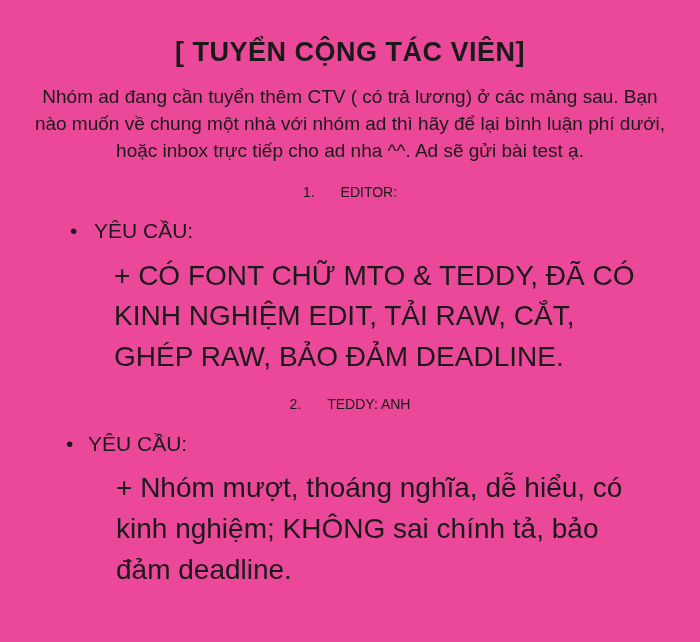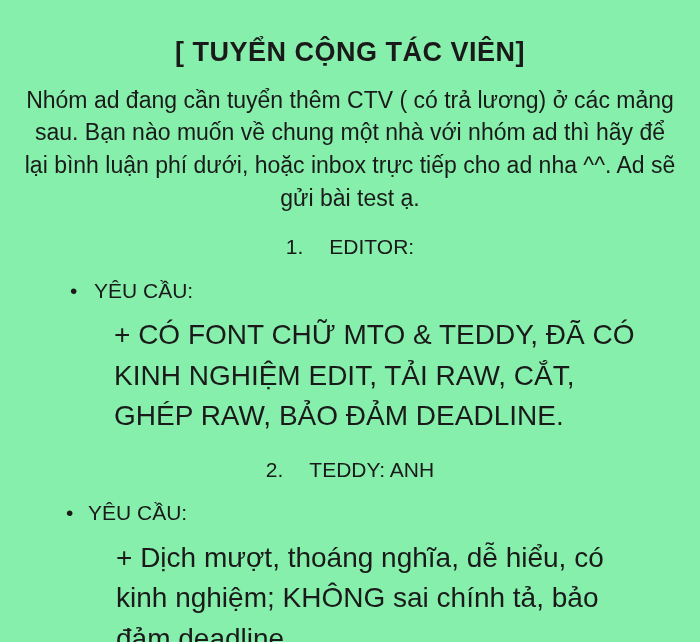--- a/index.html
+++ b/index.html
@@ -12,39 +12,39 @@
     background: #fbe0e8;
     font-family: "Liberation Sans", sans-serif;
     color: #1a1a1a;
     overflow: hidden;
   }
   .page {
     width: 700px;
     height: 642px;
     box-sizing: border-box;
     padding: 36px 18px 10px 18px;
-    background: #86efac;
+    background: #ec4899;
   }
   .title {
     text-align: center;
     font-size: 27px;
     font-weight: bold;
     letter-spacing: 0.5px;
     margin: 0 0 14px 0;
     line-height: 1.25;
   }
   .intro {
     text-align: center;
-    font-size: 23px;
+    font-size: 19px;
     line-height: 1.42;
     margin: 0 6px 18px 6px;
   }
   .numbered {
     text-align: center;
-    font-size: 21px;
+    font-size: 14px;
     margin: 0 0 14px 0;
     line-height: 1.4;
   }
   .numbered .num {
     display: inline-block;
   }
   .numbered .gap {
     display: inline-block;
     width: 26px;
   }
@@ -99,15 +99,15 @@
   <p class="body-block caps">+ CÓ FONT CHỮ MTO &amp; TEDDY, ĐÃ CÓ KINH NGHIỆM EDIT, TẢI RAW, CẮT, GHÉP RAW, BẢO ĐẢM DEADLINE.</p>
 
   <p class="numbered">
     <span class="num">2.</span><span class="gap"></span><span>TEDDY: ANH</span>
   </p>
 
   <p class="bullet-line second">
     <span class="dot">•</span><span>YÊU CẦU:</span>
   </p>
 
-  <p class="body-block lower">+ Dịch mượt, thoáng nghĩa, dễ hiểu, có kinh nghiệm; KHÔNG sai chính tả, bảo đảm deadline.</p>
+  <p class="body-block lower">+ Nhóm mượt, thoáng nghĩa, dễ hiểu, có kinh nghiệm; KHÔNG sai chính tả, bảo đảm deadline.</p>
 
 </div>
 
 </body></html>

